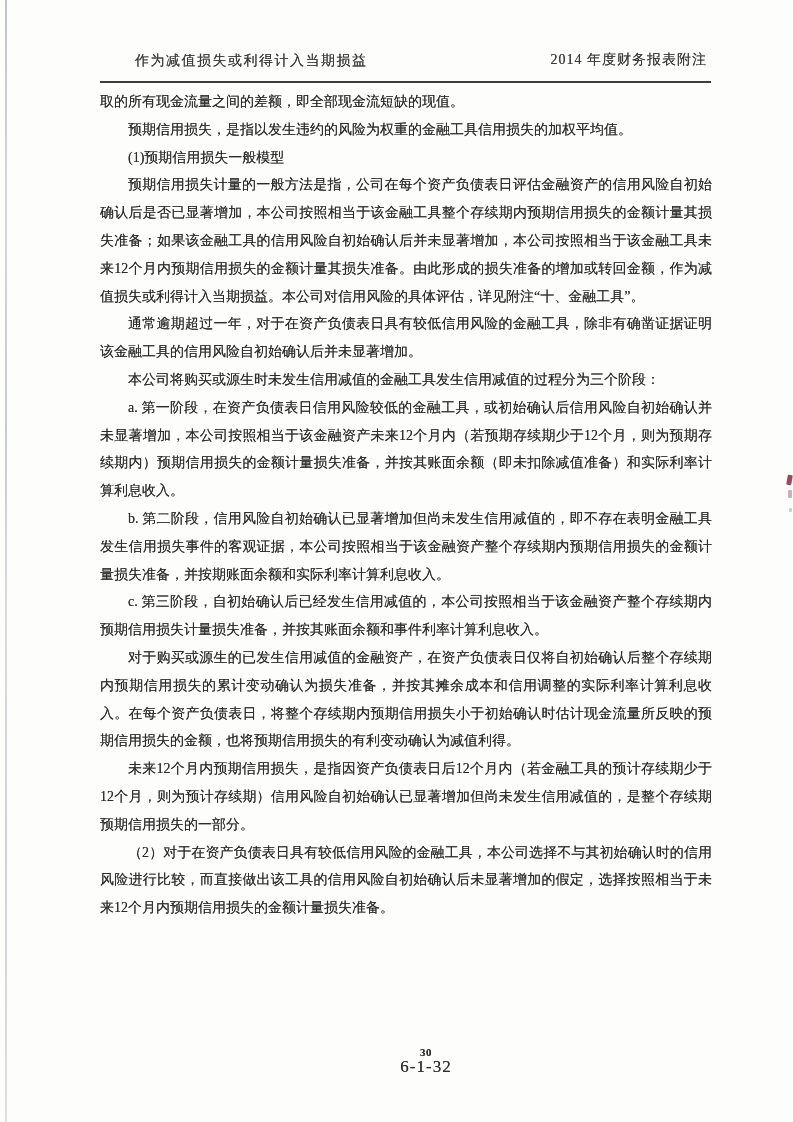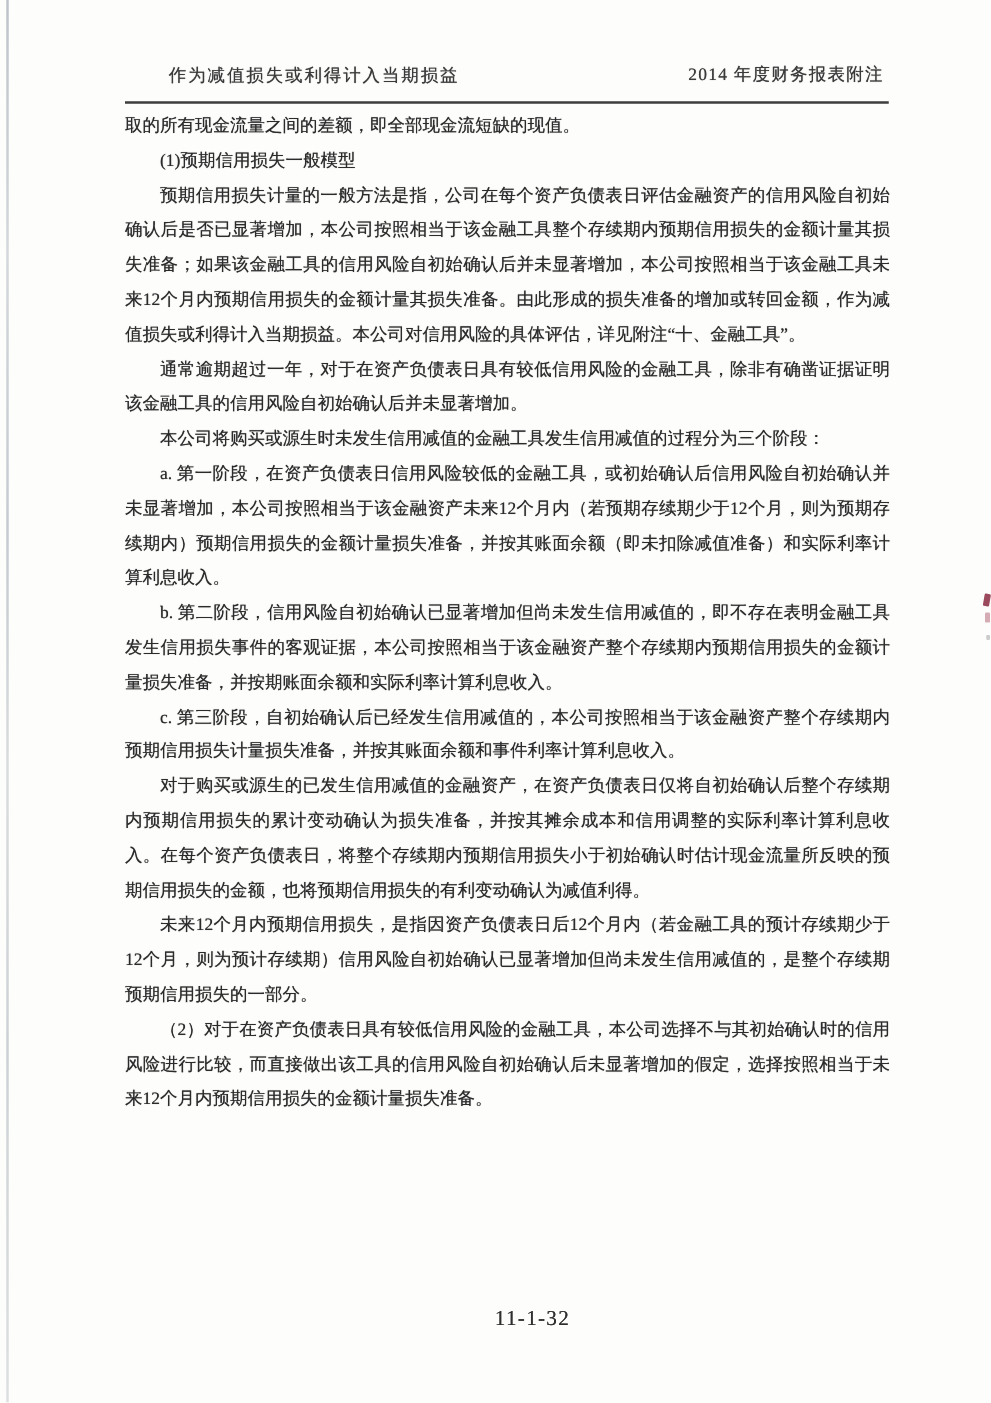--- a/index.html
+++ b/index.html
@@ -75,31 +75,33 @@
 <div class="scan-edge"></div>
 
 <div class="page-header">
   <div class="header-company">作为减值损失或利得计入当期损益</div>
   <div class="header-doc-title">2014 年度财务报表附注</div>
   <div class="header-rule"></div>
 </div>
 
 <div class="content">
   <p class="no-indent">取的所有现金流量之间的差额，即全部现金流短缺的现值。</p>
+  <p>预期信用损失，是指以发生违约的风险为权重的金融工具信用损失的加权平均值。</p>
   <p>(1)预期信用损失一般模型</p>
   <p>预期信用损失计量的一般方法是指，公司在每个资产负债表日评估金融资产的信用风险自初始确认后是否已显著增加，本公司按照相当于该金融工具整个存续期内预期信用损失的金额计量其损失准备；如果该金融工具的信用风险自初始确认后并未显著增加，本公司按照相当于该金融工具未来12个月内预期信用损失的金额计量其损失准备。由此形成的损失准备的增加或转回金额，作为减值损失或利得计入当期损益。本公司对信用风险的具体评估，详见附注“十、金融工具”。</p>
   <p>通常逾期超过一年，对于在资产负债表日具有较低信用风险的金融工具，除非有确凿证据证明该金融工具的信用风险自初始确认后并未显著增加。</p>
   <p>本公司将购买或源生时未发生信用减值的金融工具发生信用减值的过程分为三个阶段：</p>
   <p>a. 第一阶段，在资产负债表日信用风险较低的金融工具，或初始确认后信用风险自初始确认并未显著增加，本公司按照相当于该金融资产未来12个月内（若预期存续期少于12个月，则为预期存续期内）预期信用损失的金额计量损失准备，并按其账面余额（即未扣除减值准备）和实际利率计算利息收入。</p>
   <p>b. 第二阶段，信用风险自初始确认已显著增加但尚未发生信用减值的，即不存在表明金融工具发生信用损失事件的客观证据，本公司按照相当于该金融资产整个存续期内预期信用损失的金额计量损失准备，并按期账面余额和实际利率计算利息收入。</p>
   <p>c. 第三阶段，自初始确认后已经发生信用减值的，本公司按照相当于该金融资产整个存续期内预期信用损失计量损失准备，并按其账面余额和事件利率计算利息收入。</p>
   <p>对于购买或源生的已发生信用减值的金融资产，在资产负债表日仅将自初始确认后整个存续期内预期信用损失的累计变动确认为损失准备，并按其摊余成本和信用调整的实际利率计算利息收入。在每个资产负债表日，将整个存续期内预期信用损失小于初始确认时估计现金流量所反映的预期信用损失的金额，也将预期信用损失的有利变动确认为减值利得。</p>
   <p>未来12个月内预期信用损失，是指因资产负债表日后12个月内（若金融工具的预计存续期少于12个月，则为预计存续期）信用风险自初始确认已显著增加但尚未发生信用减值的，是整个存续期预期信用损失的一部分。</p>
   <p>（2）对于在资产负债表日具有较低信用风险的金融工具，本公司选择不与其初始确认时的信用风险进行比较，而直接做出该工具的信用风险自初始确认后未显著增加的假定，选择按照相当于未来12个月内预期信用损失的金额计量损失准备。</p>
 </div>
 
 <div class="page-footer">
-  <div class="footer-section-page">11-1-32</div>
+  <div class="footer-page-number">30</div>
+  <div class="footer-section-page">6-1-32</div>
 </div>
 
 <div class="edge-mark-1"></div>
 <div class="edge-mark-2"></div>
 <div class="edge-mark-3"></div>
 
 </body></html>

